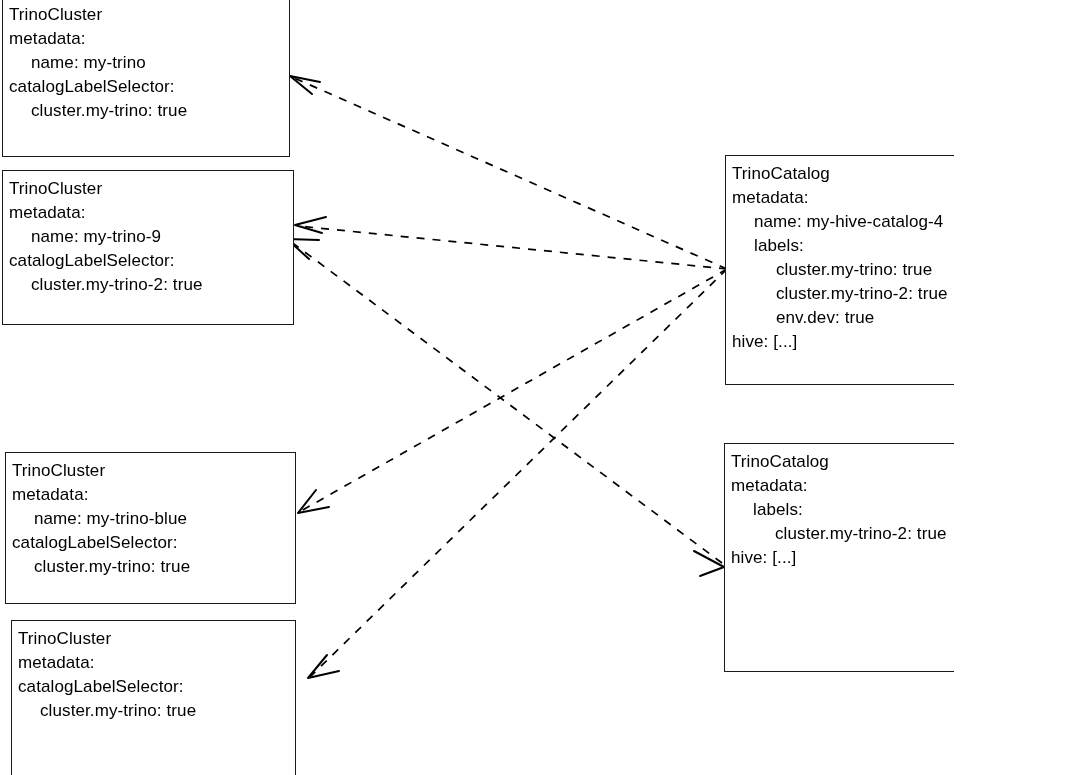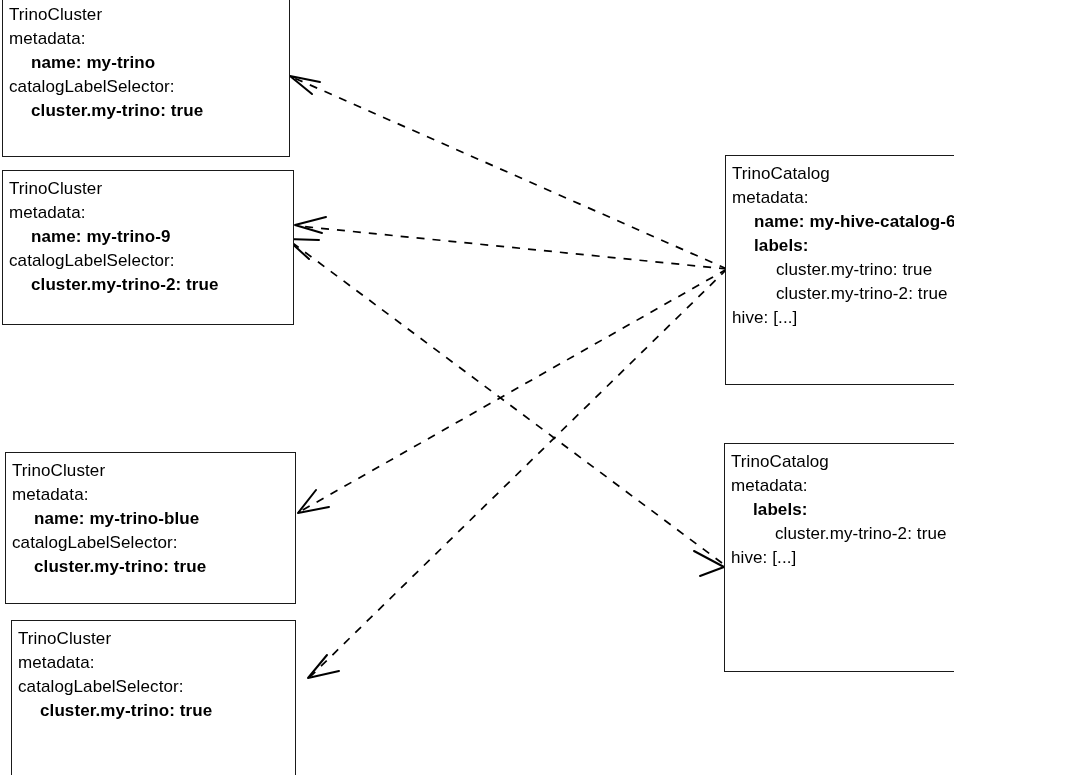--- a/index.html
+++ b/index.html
@@ -38,21 +38,21 @@
     padding: 6px 0 0 6px;
   }
   .line {
     font-size: 17px;
     line-height: 24px;
     color: #000000;
     white-space: pre;
     letter-spacing: 0.1px;
   }
   .ind-0 { padding-left: 0px; }
-  .ind-1 { padding-left: 22px; font-weight: bold; }
+  .ind-1 { padding-left: 22px; }
   .ind-2 { padding-left: 44px; }
 </style>
 </head>
 <body>
 
 <div id="canvas">
 
   <svg class="edges" viewBox="0 0 1082 775" width="1082" height="775" xmlns="http://www.w3.org/2000/svg">
 
     <g>
@@ -122,24 +122,25 @@
       <div class="line ind-0">metadata:</div>
       <div class="line ind-0">catalogLabelSelector:</div>
       <div class="line ind-1">cluster.my-trino: true</div>
     </div>
   </div>
 
   <div class="node" style="left:725px; top:155px; width:353px; height:230px;">
     <div class="node-body">
       <div class="line ind-0">TrinoCatalog</div>
       <div class="line ind-0">metadata:</div>
-      <div class="line ind-1">name: my-hive-catalog-6</div>
+      <div class="line ind-1">name: my-hive-catalog-4</div>
       <div class="line ind-1">labels:</div>
       <div class="line ind-2">cluster.my-trino: true</div>
       <div class="line ind-2">cluster.my-trino-2: true</div>
+      <div class="line ind-2">env.dev: true</div>
       <div class="line ind-0">hive: [...]</div>
     </div>
   </div>
 
   <div class="node" style="left:724px; top:443px; width:348px; height:229px;">
     <div class="node-body">
       <div class="line ind-0">TrinoCatalog</div>
       <div class="line ind-0">metadata:</div>
       <div class="line ind-1">labels:</div>
       <div class="line ind-2">cluster.my-trino-2: true</div>

